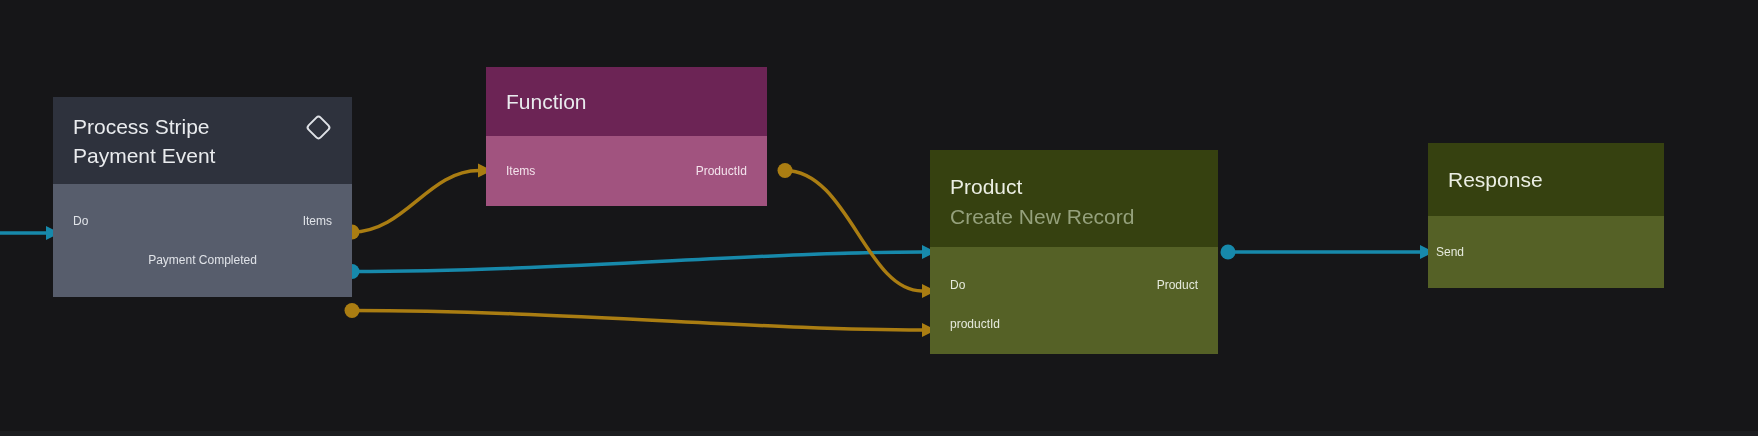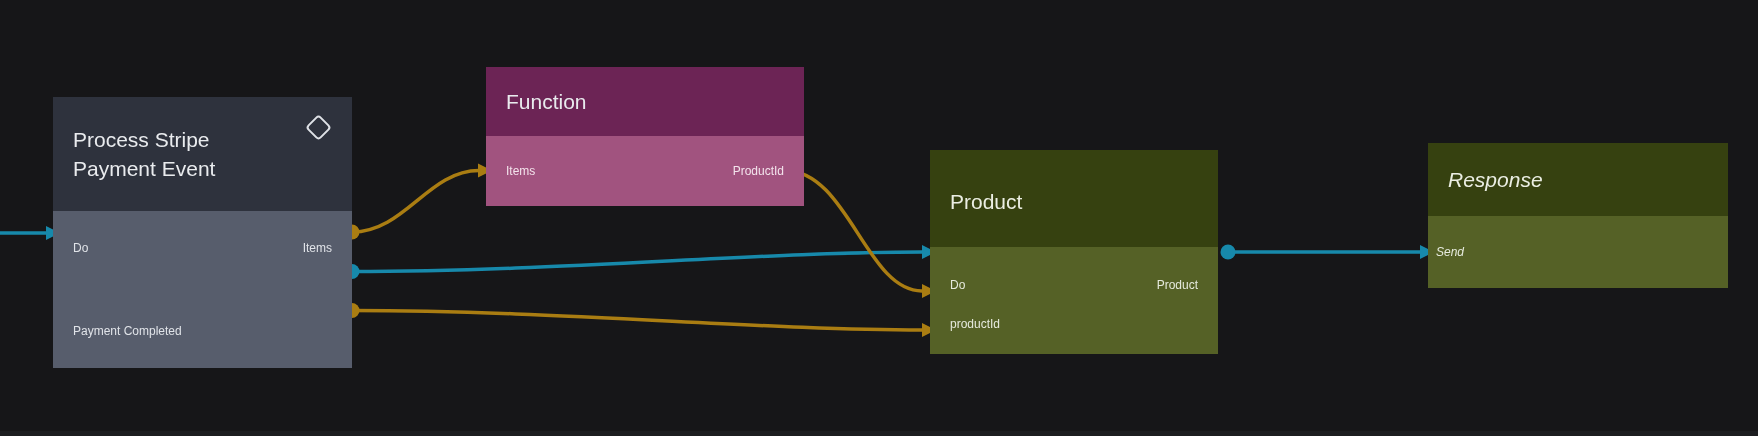--- a/index.html
+++ b/index.html
@@ -31,50 +31,50 @@
   #edge-layer .dot.teal-f{fill:var(--edge-teal);stroke:none;}
   #edge-layer .arrow.gold-f{fill:var(--edge-gold);}
   #edge-layer .arrow.teal-f{fill:var(--edge-teal);}
 
   .node{position:absolute;}
   .node .header{position:relative;display:flex;flex-direction:column;justify-content:center;padding:0 20px;}
   .node .title{font-size:21px;line-height:29px;color:var(--text);}
   .node .subtitle{font-size:21px;line-height:30px;color:var(--subtitle-green);}
   .node .body{padding-left:20px;padding-right:20px;}
   .row{height:39px;display:flex;align-items:center;justify-content:space-between;}
-  .row.out-only{justify-content:flex-start;margin-top:44px;}
+  .row.out-only{justify-content:center;}
   .port-label{font-size:12px;white-space:nowrap;}
 
   
   .slate .header{background:var(--slate-header);}
   .slate .body{background:var(--slate-body);}
   .slate .port-label{color:#e0e3e8;}
   
   .magenta .header{background:var(--magenta-header);}
   .magenta .body{background:var(--magenta-body);}
   .magenta .port-label{color:#f3e3ec;}
   
   .olive .header{background:var(--olive-header);}
   .olive .body{background:var(--olive-body);}
   .olive .title{color:#ebeee3;}
   .olive .port-label{color:#e6eadd;}
 
   
   #node-0{left:53px;top:97px;width:299px;}
-  #node-0 .header{height:114px;}
+  #node-0 .header{height:87px;}
   #node-0 .title{width:200px;}
   #node-0 .body{padding-top:17px;padding-bottom:18px;}
-  #node-1{left:486px;top:67px;width:318px;}
+  #node-1{left:486px;top:67px;width:281px;}
   #node-1 .header{height:69px;}
   #node-1 .body{padding-top:15px;padding-bottom:16px;}
   #node-2{left:930px;top:102px;width:288px;margin-top:48px;}
   #node-2 .header{height:97px;padding-top:6px;}
   #node-2 .title{line-height:30px;}
   #node-2 .body{padding-top:18px;padding-bottom:11px;}
-  #node-3{left:1428px;top:143px;width:300px;font-style:italic;}
+  #node-3{left:1428px;top:143px;width:236px;}
   #node-3 .header{height:73px;}
   #node-3 .body{padding-top:16px;padding-bottom:17px;padding-left:8px;}
 
   .diamond{
     position:absolute;right:24px;top:21px;width:19px;height:19px;
     border:2.5px solid #dfe2e7;border-radius:4px;transform:rotate(45deg);
   }
   #bottom-edge{position:absolute;left:0;bottom:0;width:100%;height:5px;background:#1c1d20;}
 </style>
 </head>
@@ -133,20 +133,21 @@
       <div class="row">
         <span class="port-label">Items</span>
         <span class="port-label">ProductId</span>
       </div>
     </div>
   </div>
 
   <div class="node olive" id="node-2">
     <div class="header">
       <div class="title">Product</div>
+      <div class="subtitle">Create New Record</div>
     </div>
     <div class="body">
       <div class="row">
         <span class="port-label">Do</span>
         <span class="port-label">Product</span>
       </div>
       <div class="row">
         <span class="port-label">productId</span>
       </div>
     </div>

